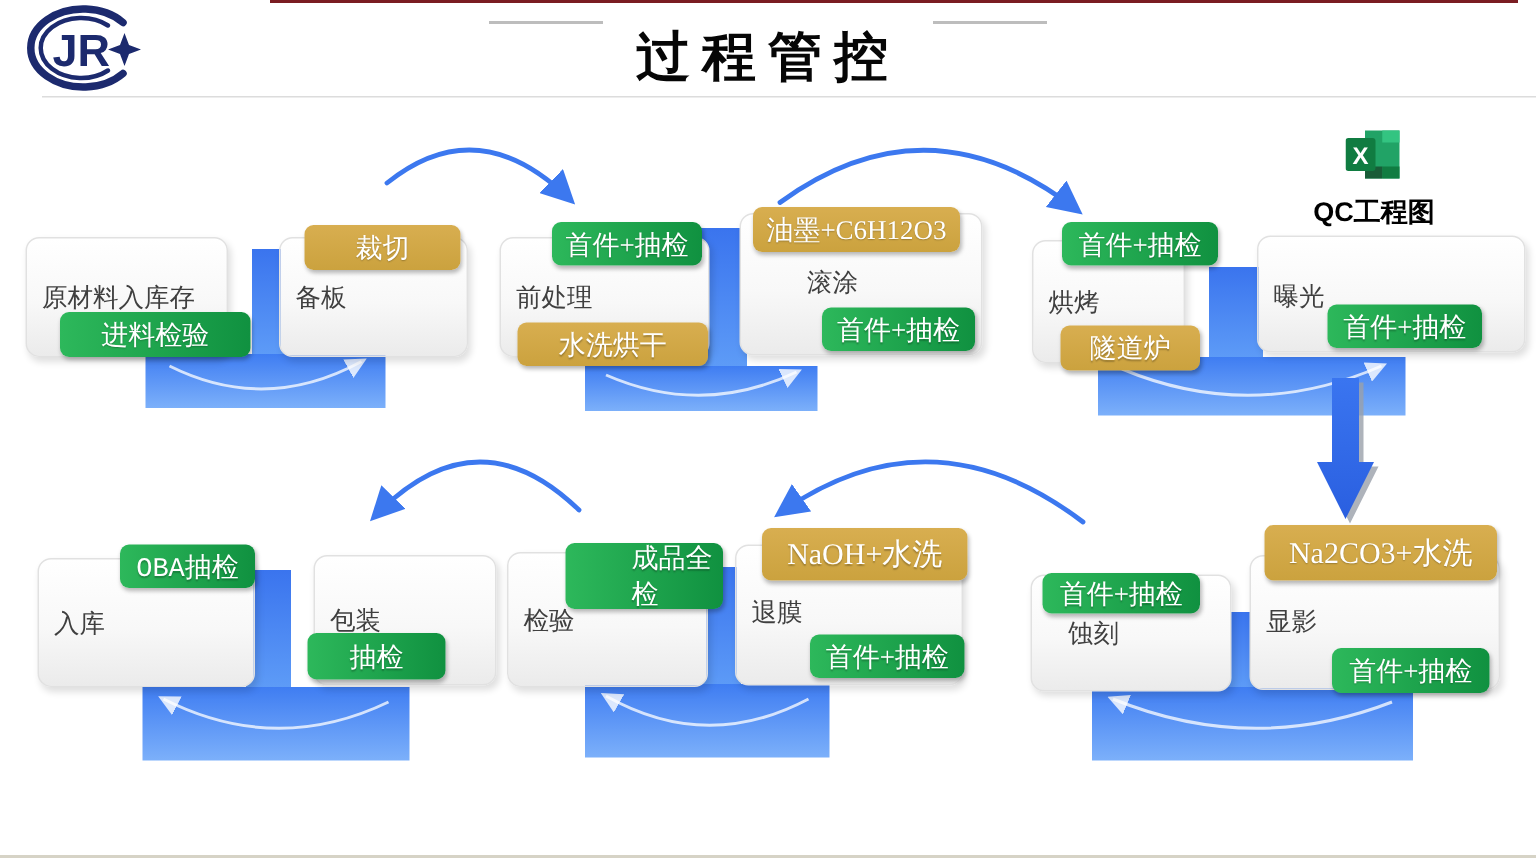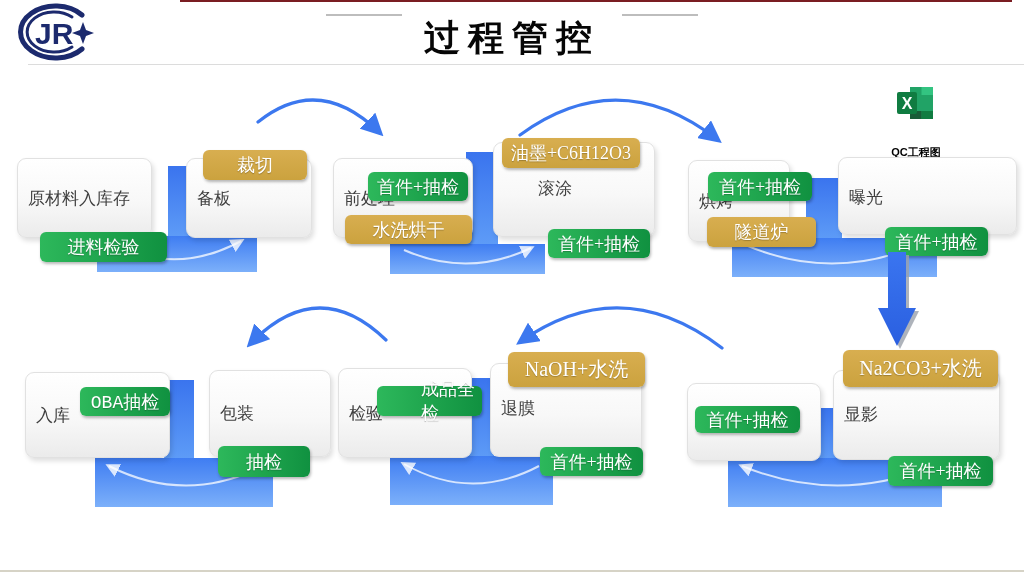--- a/index.html
+++ b/index.html
@@ -12,35 +12,35 @@
   
   .top-accent { position:absolute; left:180px; top:0; width:832px; height:2px; background:#7a1d22; }
   .title-row { position:absolute; left:0; right:0; top:14px; height:46px;
     display:flex; justify-content:center; gap:22px; }
   .title-line { width:76px; height:2px; background:#bdbdbd; }
   .page-title { font-size:36px; font-weight:bold; letter-spacing:8px; color:#060606; }
   .header-sep { position:absolute; left:28px; top:64px; right:0; height:1px; background:#dcdcdc; }
   .bottom-line { position:absolute; left:0; top:570px; width:1024px; height:2px; background:#d6d3c6; }
   
   .qc-shortcut { position:absolute; left:855px; top:85px; width:122px; text-align:center; cursor:pointer; }
-  .qc-label { margin-top:20px; font-family:"Liberation Sans", sans-serif; font-size:11px; font-weight:bold; color:#000; }
+  .qc-label { margin-top:3px; font-family:"Liberation Sans", sans-serif; font-size:18px; font-weight:bold; color:#000; }
   
   .bstrip { position:absolute; background:linear-gradient(180deg,#3a74ee 0%,#5e9cf7 100%); z-index:1; }
   .brect  { position:absolute; background:linear-gradient(180deg,#3f7df2 0%,#7cb0fa 100%); z-index:1; }
   .brect svg { position:absolute; left:0; top:0; }
   .card { position:absolute; z-index:2;
     background:linear-gradient(180deg,#ffffff 0%,#f8f8f8 55%,#ebebeb 100%);
     border:1px solid #e1e1e1; border-radius:9px;
     box-shadow:2px 3px 5px rgba(0,0,0,0.13);
     display:flex; align-items:center; padding-left:10px;
     font-size:17px; color:#3f3f3f; }
   .badge { position:absolute; z-index:3; border-radius:6px; color:#fff; font-size:18px;
     display:flex; align-items:center; justify-content:center;
     box-shadow:1px 2px 3px rgba(0,0,0,0.28); text-shadow:0 1px 1px rgba(0,0,0,0.25); }
-  .badge.green { background:linear-gradient(90deg,#2db85b 0%,#109140 100%);margin-top:24px; }
+  .badge.green { background:linear-gradient(90deg,#2db85b 0%,#109140 100%); }
   .badge.gold  { background:linear-gradient(180deg,#d8ae50 0%,#cba23e 100%); }
   .badge.lg { font-size:20px; }
   .flow-arc, .down-arrow { position:absolute; z-index:4; }
 </style>
 </head>
 <body>
 
 <div class="top-accent"></div>
 
 <svg class="abs" style="left:10px;top:3px;" width="86" height="58" viewBox="0 0 86 58">
@@ -136,21 +136,21 @@
 </div>
 <div class="card" style="left:688px;top:160px;width:102px;height:82px;">
   <span>烘烤</span>
 </div>
 <div class="card" style="left:838px;top:157px;width:179px;height:78px;align-items:flex-start;padding-top:28px;text-align:center;">
   <span>曝光</span>
 </div>
 <div class="badge green" style="left:708px;top:148px;width:104px;height:29px;">
   <span>首件+抽检</span>
 </div>
-<div class="badge gold" style="left:707px;top:217px;width:109px;height:30px;">
+<div class="badge gold" style="left:707px;top:217px;width:93px;height:30px;">
   <span>隧道炉</span>
 </div>
 <div class="badge green" style="left:885px;top:203px;width:103px;height:29px;">
   <span>首件+抽检</span>
 </div>
 
 <svg class="down-arrow" style="left:874px;top:252px;" width="50" height="98" viewBox="0 0 50 98">
   <defs>
     <linearGradient id="agrad" x1="0" y1="0" x2="0" y2="1">
       <stop offset="0" stop-color="#3a75f0"></stop>
@@ -174,42 +174,42 @@
 </div>
 <div class="card" style="left:25px;top:372px;width:145px;height:86px;">
   <span>入库</span>
 </div>
 <div class="card" style="left:190px;top:370px;width:122px;height:87px;margin-left:19px;">
   <span>包装</span>
 </div>
 <div class="badge green" style="left:80px;top:363px;width:90px;height:29px;font-family:Liberation Mono, monospace;">
   <span>OBA抽检</span>
 </div>
-<div class="badge green" style="left:218px;top:422px;width:92px;height:31px;font-family:Liberation Mono, monospace;">
+<div class="badge green" style="left:205px;top:422px;width:92px;height:31px;font-family:Liberation Mono, monospace;">
   <span>抽检</span>
 </div>
 
 <div class="bstrip" style="left:466px;top:378px;width:28px;height:82px;"></div>
 <div class="brect" style="left:390px;top:456px;width:163px;height:49px;">
   <svg width="163" height="49">
     <defs>
         <marker id="sm5" markerWidth="7" markerHeight="7" refX="5" refY="3.5" orient="auto">
           <path d="M0,0 L7,3.5 L0,7 z" fill="rgba(255,255,255,0.8)"></path>
         </marker>
       </defs>
     <path d="M 149,10 Q 81,46 14,8" fill="none" stroke="rgba(255,255,255,0.75)" stroke-width="2" marker-end="url(#sm5)"></path>
   </svg>
 </div>
 <div class="card" style="left:338px;top:368px;width:134px;height:90px;">
   <span>检验</span>
 </div>
 <div class="card" style="left:490px;top:363px;width:152px;height:94px;align-items:flex-start;padding-top:33px;">
   <span>退膜</span>
 </div>
-<div class="badge green" style="left:377px;top:362px;width:105px;height:30px;padding-left:44px;">
+<div class="badge green" style="left:377px;top:362px;width:105px;height:44px;padding-left:44px;">
   <span>成品全检</span>
 </div>
 <div class="badge gold lg" style="left:508px;top:352px;width:137px;height:35px;">
   <span>NaOH+水洗</span>
 </div>
 <div class="badge green" style="left:540px;top:423px;width:103px;height:29px;">
   <span>首件+抽检</span>
 </div>
 
 <div class="bstrip" style="left:799px;top:408px;width:38px;height:52px;"></div>

